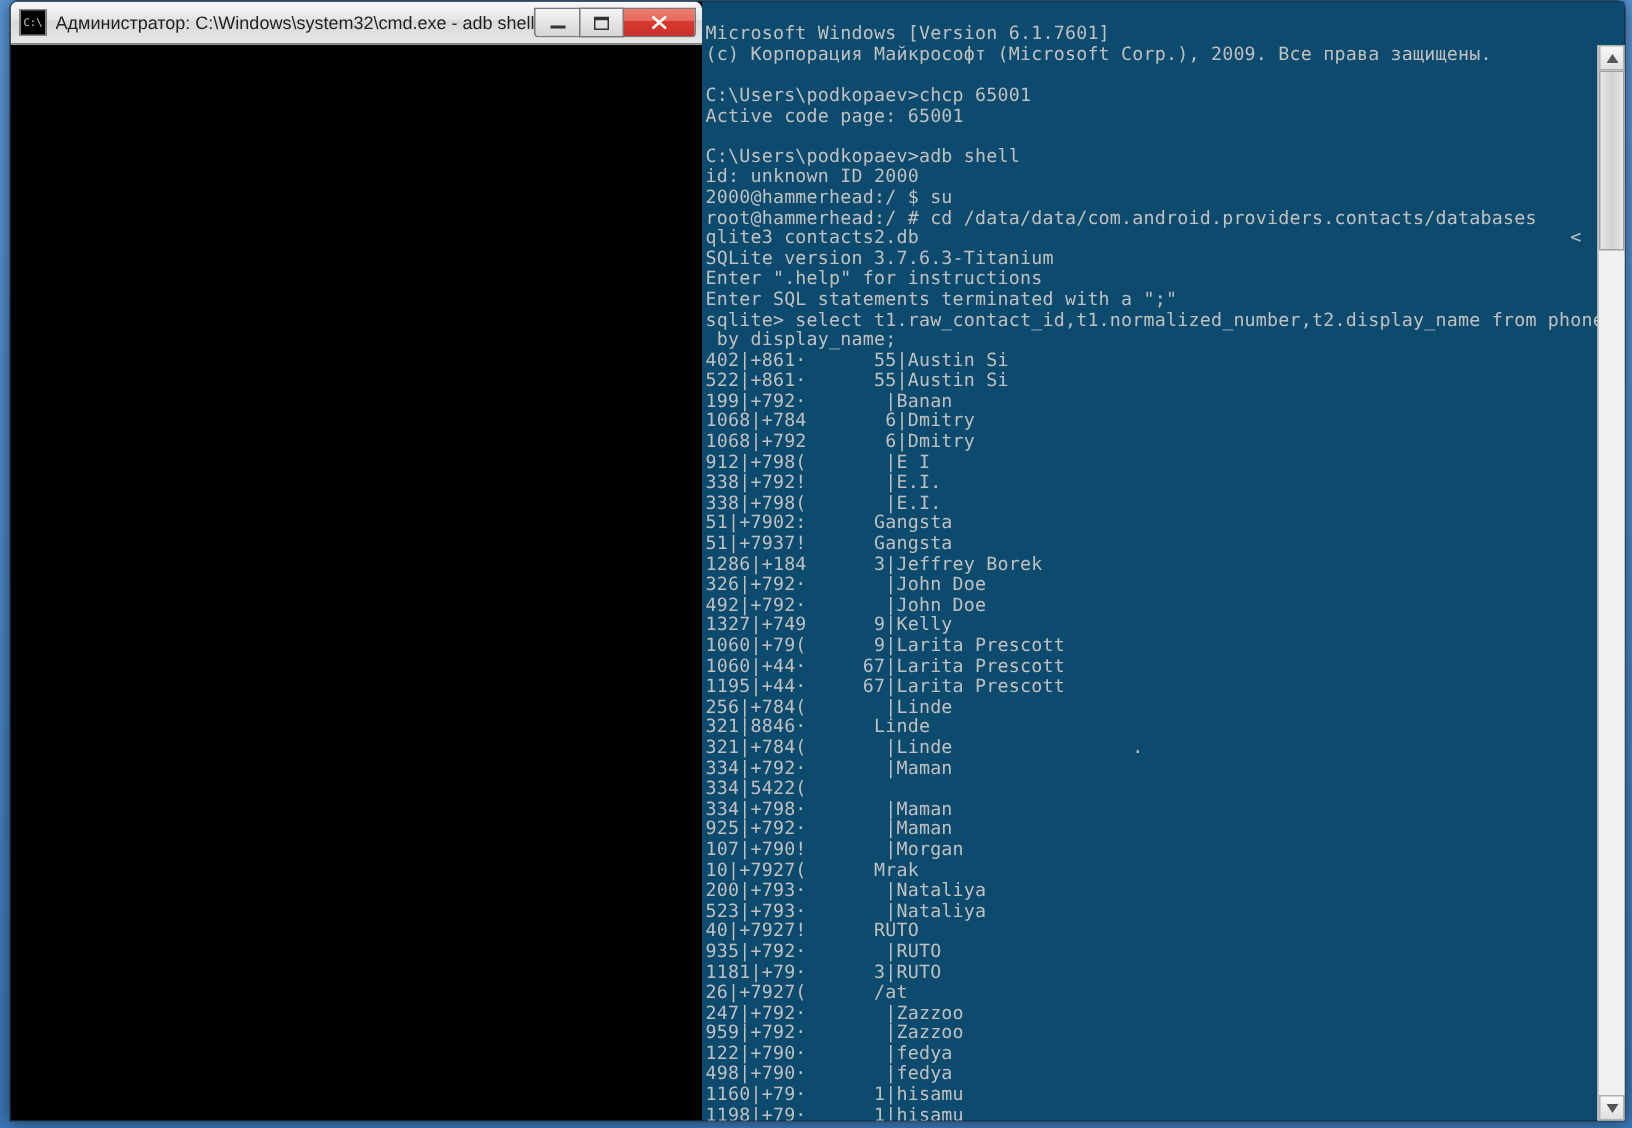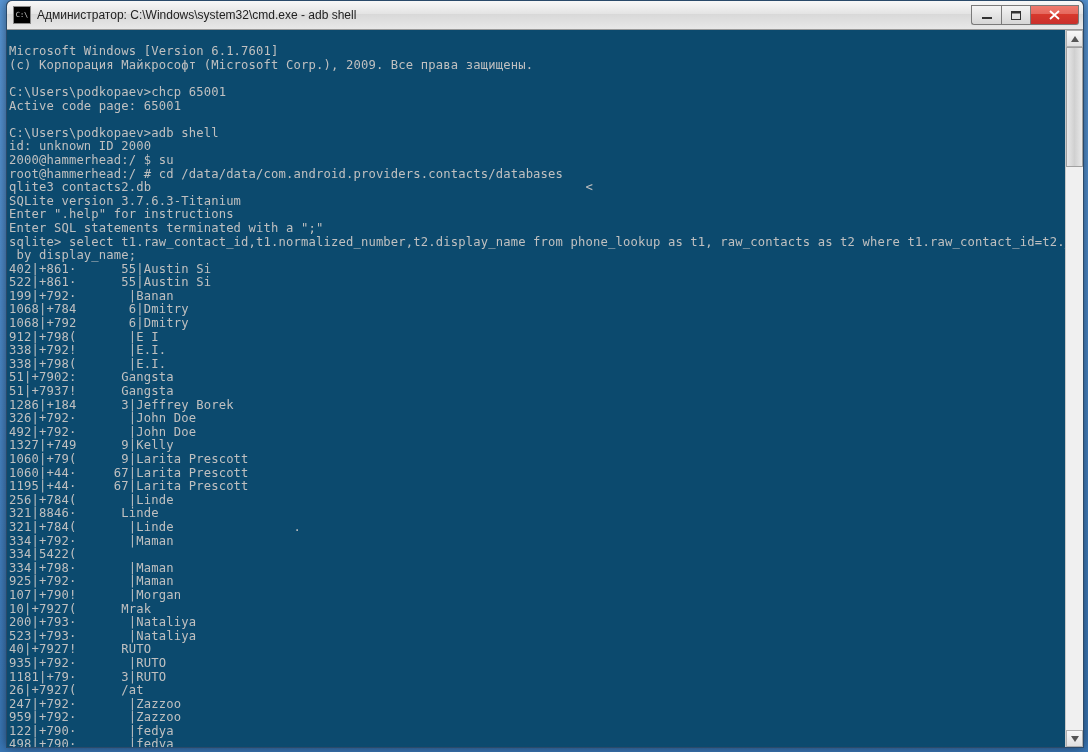--- a/index.html
+++ b/index.html
@@ -15,21 +15,21 @@
     position: absolute;
     left: 6px;
     top: 0;
     width: 1076px;
     height: 746px;
     background: #000;
     border: 1px solid #2a4a6a;
     border-radius: 6px 6px 0 0;
     box-shadow: 0 0 12px rgba(0,0,0,0.5);
     display: flex;
-    flex-direction: column;
+    flex-direction: row;
   }
   .titlebar {
     height: 28px;
     background: linear-gradient(to bottom, #f8f8f8 0%, #e4e4e4 45%, #d8d8d8 46%, #e8e8e8 100%);
     border-bottom: 1px solid #999;
     display: flex;
     align-items: center;
     border-radius: 5px 5px 0 0;
     position: relative;
   }

